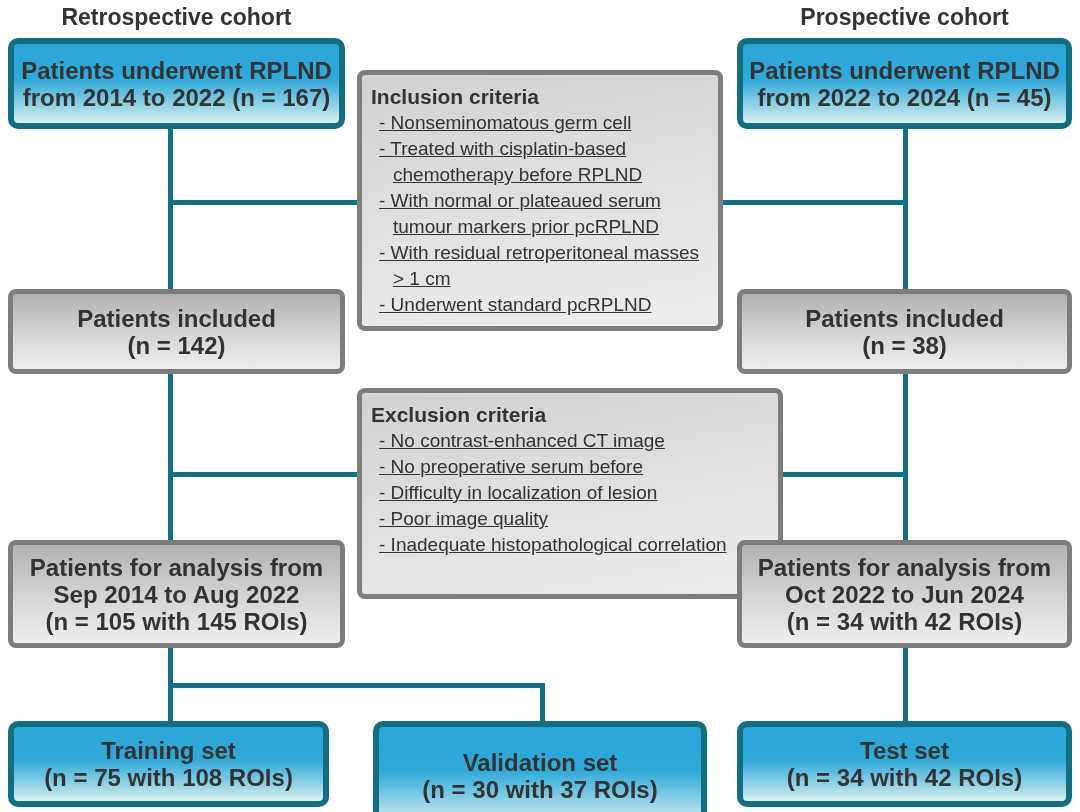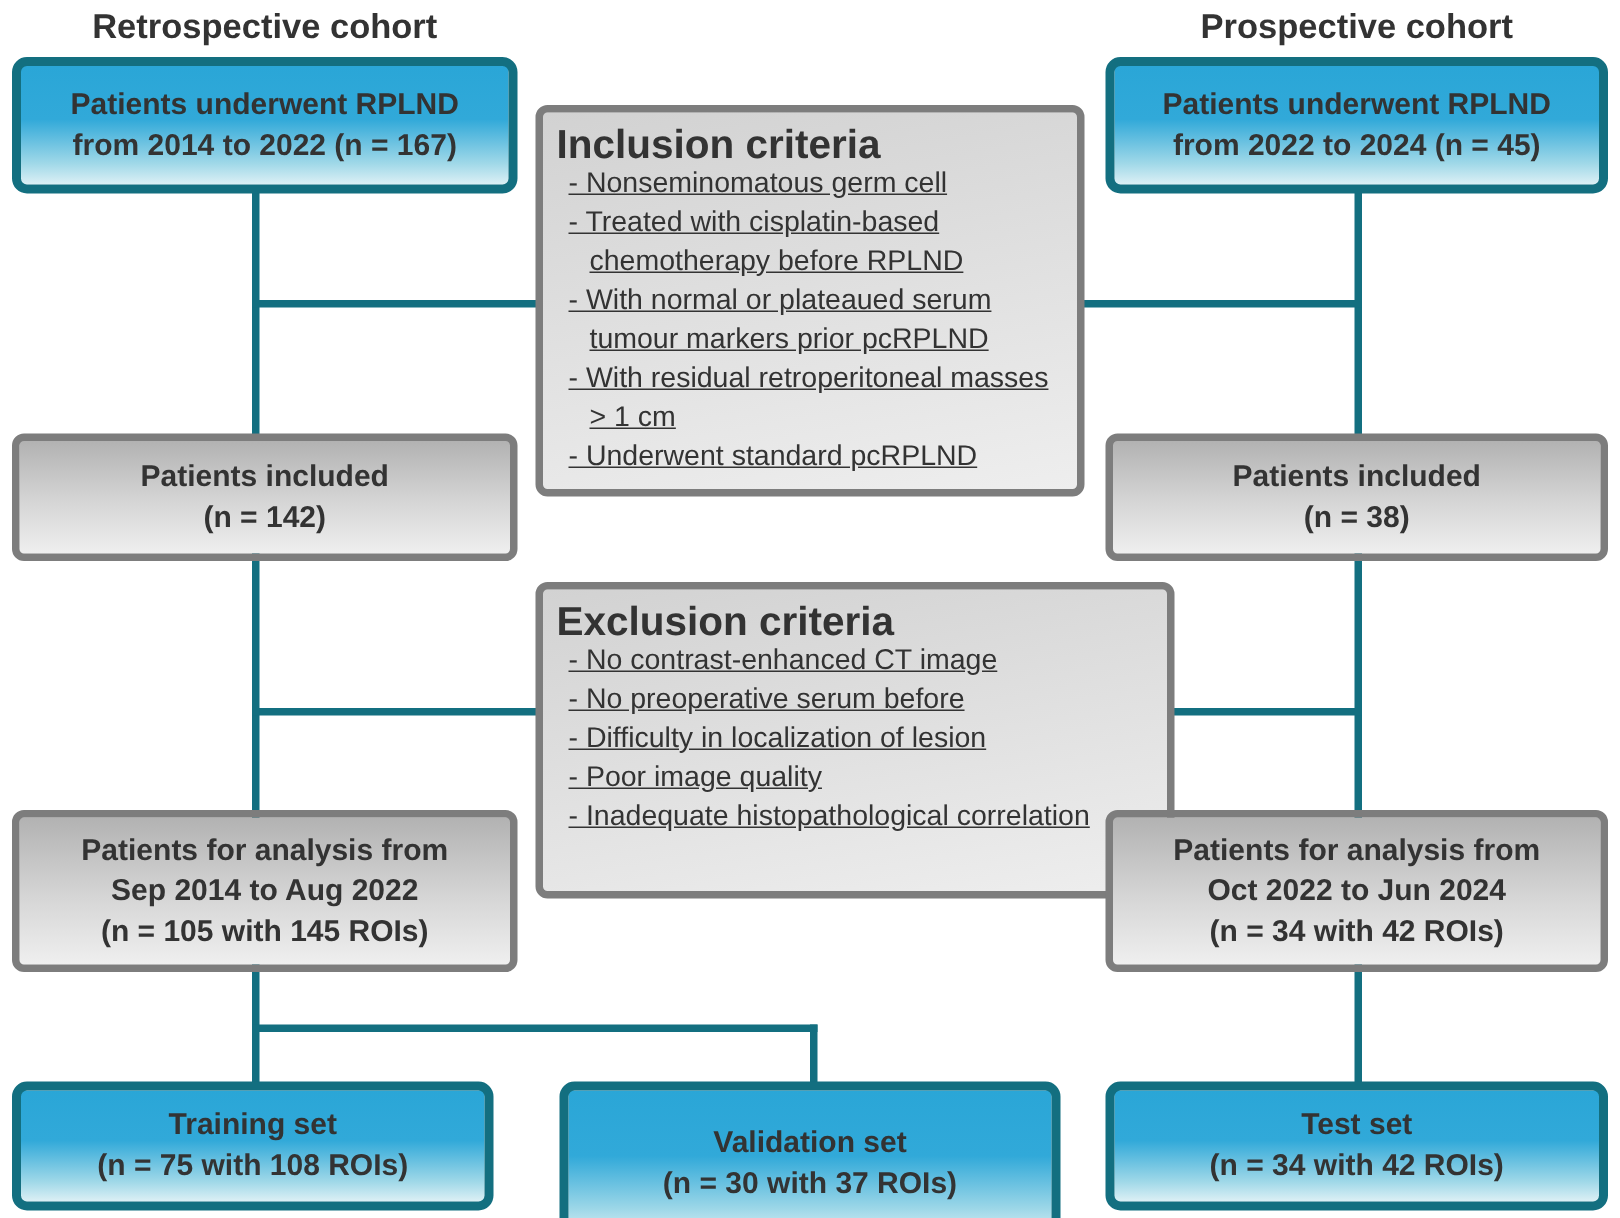--- a/index.html
+++ b/index.html
@@ -22,36 +22,36 @@
     display:flex; align-items:center; justify-content:center;
     font-size:23px; font-weight:bold; color:var(--text-dark);
   }
 
   .box{
     position:absolute; box-sizing:border-box; z-index:2;
     color:var(--text-dark);
   }
   .center-box{
     display:flex; flex-direction:column; align-items:center; justify-content:center;
-    text-align:center; font-weight:bold; font-size:20px; line-height:27px;
+    text-align:center; font-weight:bold; font-size:24px; line-height:27px;
   }
   .blue{
     border:6px solid var(--teal); border-radius:10px;
     background:linear-gradient(180deg, var(--blue-top) 0%, #31a9d9 45%, #9fd8e8 82%, var(--blue-bottom) 100%);
   }
   .gray{
     border:5px solid var(--gray-border); border-radius:8px;
     background:linear-gradient(180deg, var(--gray-top) 0%, #d6d6d6 55%, var(--gray-bottom) 100%);
   }
   .crit{
     border:5px solid var(--gray-border); border-radius:8px;
     background:linear-gradient(170deg, var(--criteria-top) 0%, var(--criteria-bottom) 100%);
     padding:8px 9px; font-size:19px; line-height:26px;
   }
-  .crit .crit-title{font-weight:bold; font-size:27px; line-height:27px;}
+  .crit .crit-title{font-weight:bold; font-size:21px; line-height:27px;}
   .crit ul{margin:0; padding:0 0 0 8px; list-style:none;text-decoration:underline;}
   .crit li{padding-left:14px; text-indent:-14px;}
 
   .line{position:absolute; background:var(--teal); z-index:1;}
 
   [data-interactable]{cursor:default;}
 </style>
 </head>
 <body>
 

